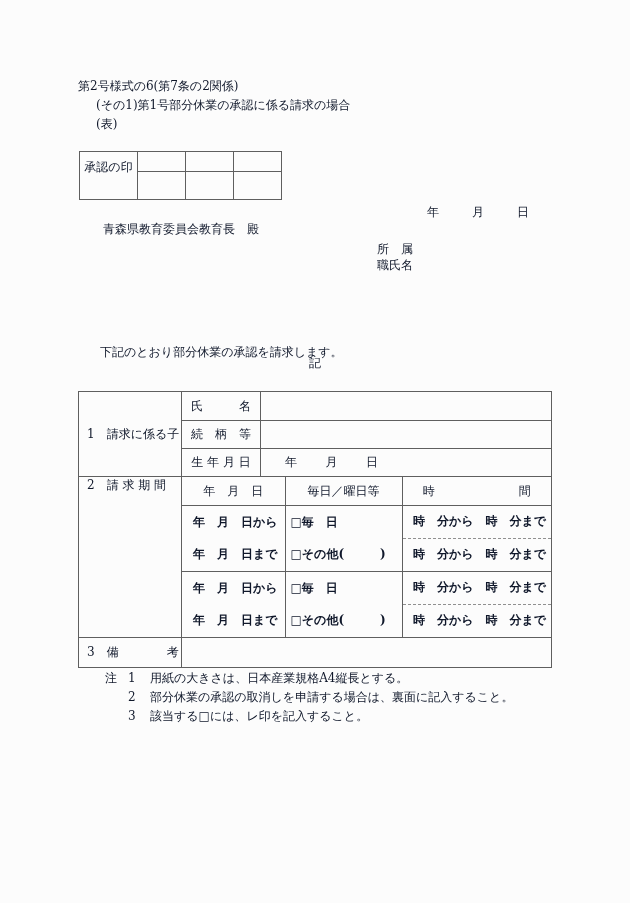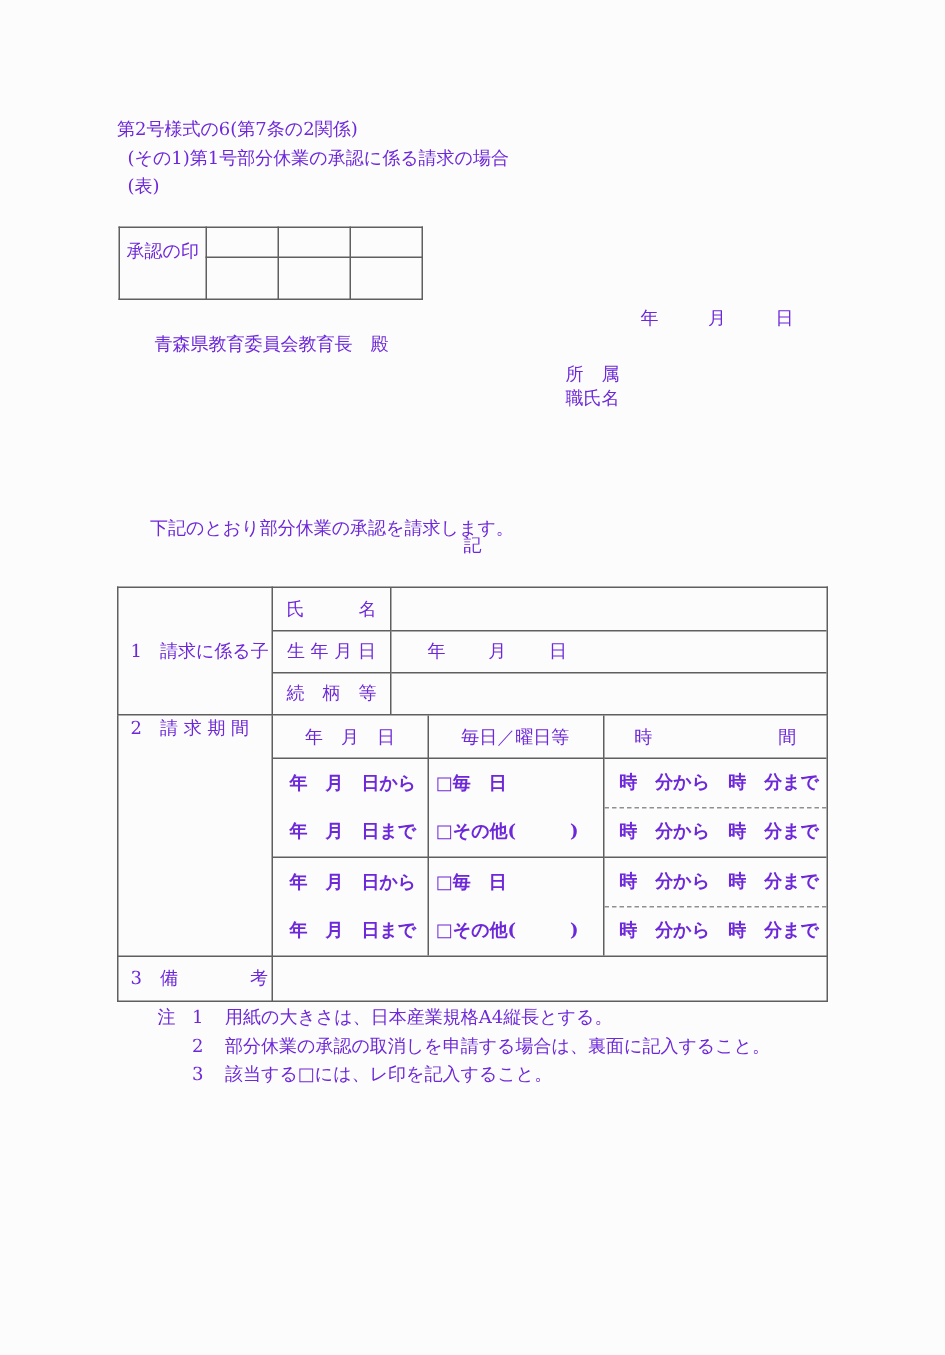--- a/index.html
+++ b/index.html
@@ -1,23 +1,23 @@
 <!DOCTYPE html>
 <html><head>
 <meta charset="utf-8">
 <style>
   html,body { margin:0; padding:0; background:#fcfcfc; }
   .page {
     position:relative; width:630px; height:785px; background:#fcfcfc;
     font-family:"DejaVu Serif","Liberation Serif",serif;
-    color:#6d28d9; font-size:12px; overflow:hidden;
+    color:#0f172a; font-size:12px; overflow:hidden;
   }
   
   .hdr-block { position:absolute; left:78px; top:77px; line-height:19px; }
-  .hdr-block .ind { margin-left:7px; }
+  .hdr-block .ind { margin-left:18px; }
   
   table { border-collapse:collapse; }
   .approval { position:absolute; left:79px; top:151px; }
   .approval td { border:1px solid #5f5f5f; padding:0;margin-left:22px; }
   .approval .ap-label { width:57px; text-align:center; vertical-align:top; padding-top:7px; }
   .approval .ap-c { width:47px; }
   .approval .r1 td, .approval tr:first-child td.ap-c { height:19px; }
   .approval tr:last-child td.ap-c { height:27px; }
   
   .date-line { position:absolute; left:427px; top:204px; letter-spacing:3px; }
@@ -114,26 +114,26 @@
             <colgroup>
                 <col style="width:78px">
                 <col>
               </colgroup>
             <tbody>
               <tr>
                 <td class="s1l">氏　　　名</td>
                 <td></td>
               </tr>
               <tr>
+                <td class="s1l">続　柄　等</td>
+                <td></td>
+              </tr>
+              <tr>
                 <td class="s1l">生 年 月 日</td>
                 <td class="birth">年　　月　　日</td>
-              </tr>
-              <tr>
-                <td class="s1l">続　柄　等</td>
-                <td></td>
               </tr>
             </tbody>
           </table>
         </td>
       </tr>
       <tr>
         <td class="lbl sec2-lbl">2　請 求 期 間</td>
         <td class="content">
           <table class="inner sub2">
             <colgroup>

